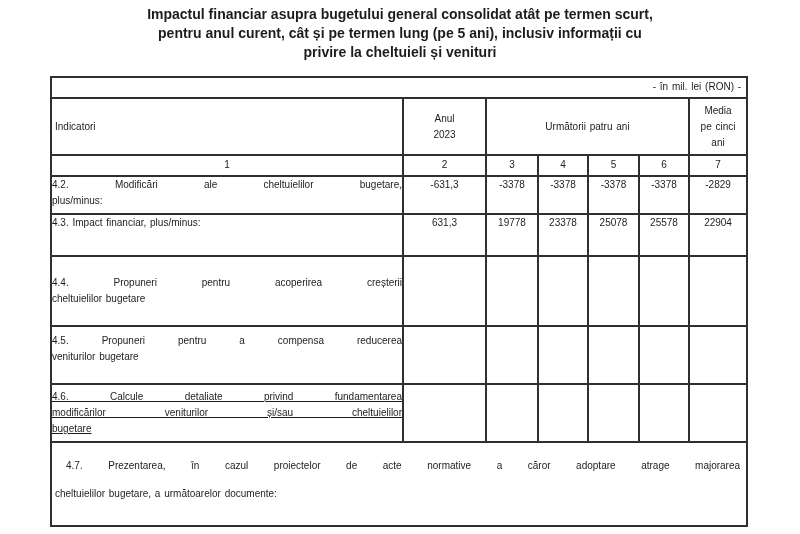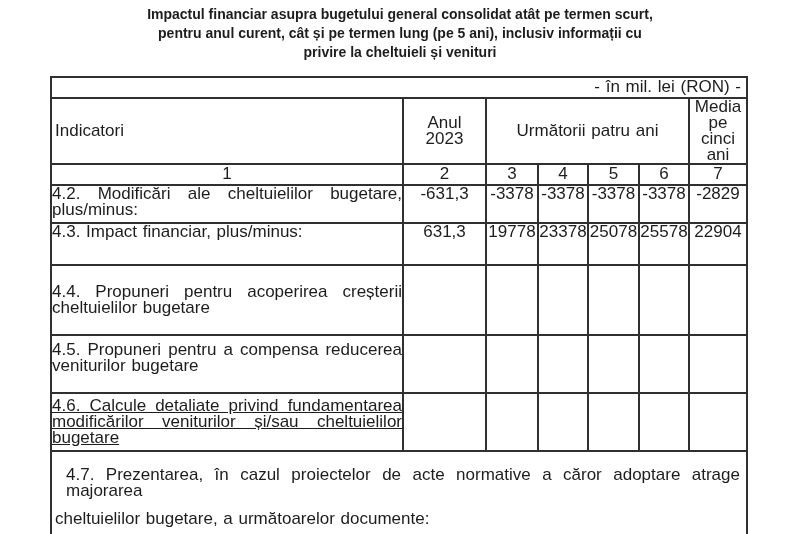--- a/index.html
+++ b/index.html
@@ -23,21 +23,21 @@
   table.fin {
     border-collapse: collapse;
     table-layout: fixed;
     width: 696px;
     margin: 14px 0 0 50px;
   }
   table.fin td {
     border: 2px solid #303030;
     padding: 0;
     vertical-align: top;
-    font-size: 17px;
+    font-size: 10px;
     line-height: 16px;
     overflow: hidden;
     box-sizing: border-box;
     word-spacing: 1px;
   }
 
   
   tr.r-unit td { height: 21px; text-align: right; padding: 1px 5px 0 0; }
 
   

